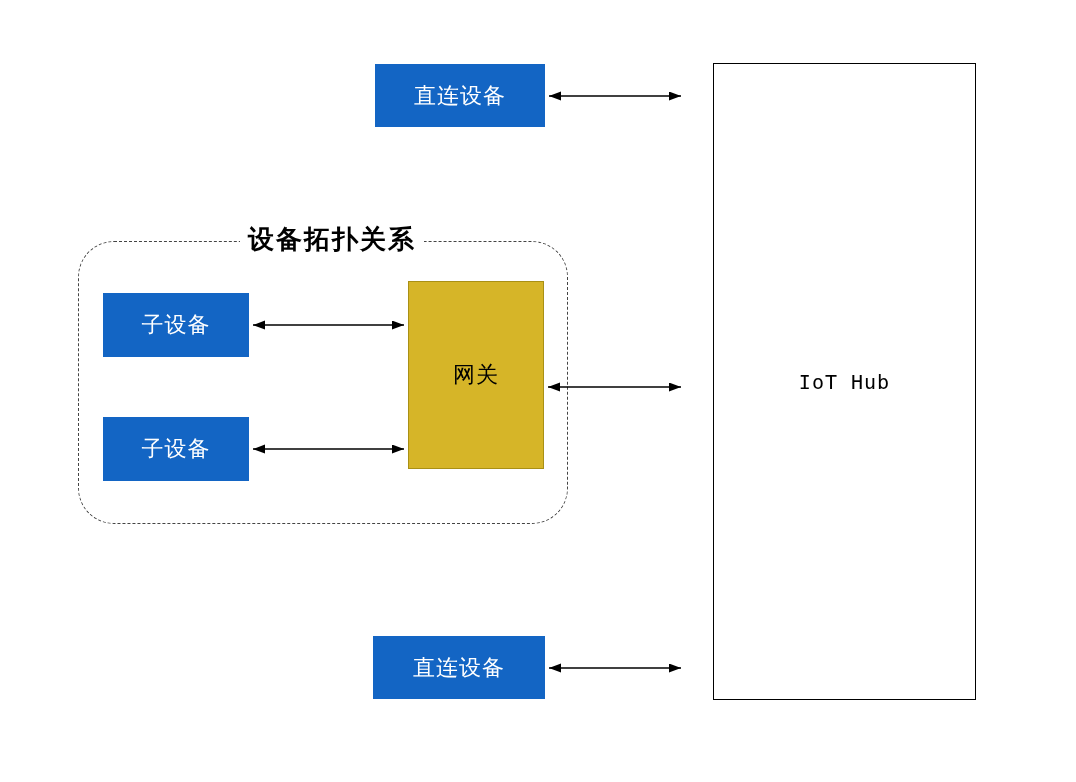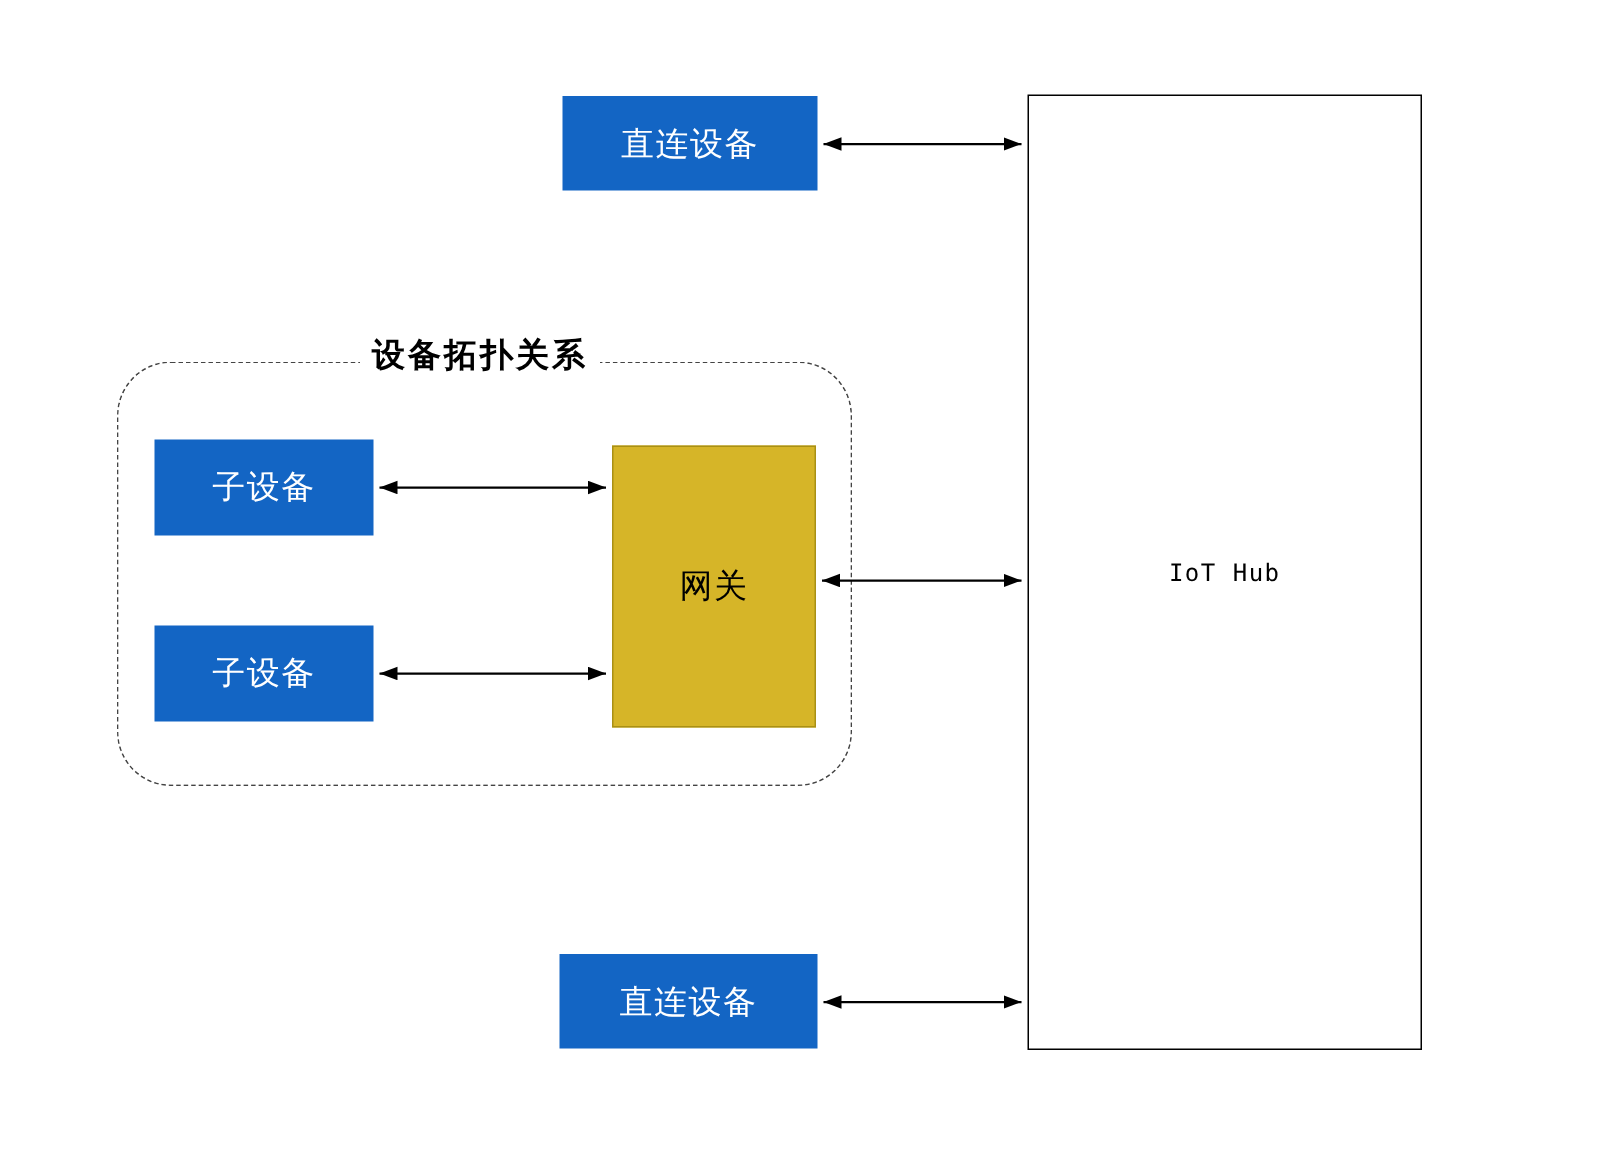--- a/index.html
+++ b/index.html
@@ -32,38 +32,39 @@
   .gateway-box {
     background: var(--gateway-yellow, #D6B528);
     border: 1px solid var(--gateway-border, #A99015);
     color: #000000;
   }
   .hub-box {
     background: #ffffff;
     border: 1.5px solid var(--line-black, #000000);
     color: #000000;
     font-family: "DejaVu Sans Mono", "Liberation Mono", monospace;
-    font-size: 16px;
+    font-size: 20px;
+    margin-left: 28px;
   }
   .topology-frame {
     position: absolute;
     left: 78px;
     top: 241px;
     width: 490px;
     height: 283px;
     box-sizing: border-box;
     border: 1.5px dashed #444444;
     border-radius: 36px;
     background: transparent;
   }
   .topology-title {
     position: absolute;
     left: 240px;
     top: 222px;
-    font-size: 22px;
+    font-size: 26px;
     font-weight: bold;
     color: #000000;
     background: #ffffff;
     padding: 0 8px;
     z-index: 2;
     letter-spacing: 2px;
   }
   #arrows {
     position: absolute;
     left: 0;
@@ -100,21 +101,21 @@
   <div class="topology-title">设备拓扑关系</div>
 
   <div class="node blue-box" style="left:103px; top:293px; width:146px; height:64px;">
     <span>子设备</span>
   </div>
 
   <div class="node blue-box" style="left:103px; top:417px; width:146px; height:64px;">
     <span>子设备</span>
   </div>
 
-  <div class="node gateway-box" style="left:408px; top:297px; width:136px; height:188px;">
+  <div class="node gateway-box" style="left:408px; top:281px; width:136px; height:188px;">
     <span>网关</span>
   </div>
 
   <svg id="arrows" viewBox="0 0 1076 782" xmlns="http://www.w3.org/2000/svg">
     <defs>
       <marker id="ah" markerWidth="9" markerHeight="7" refX="8" refY="3" orient="auto-start-reverse" markerUnits="strokeWidth">
         <path d="M0,0 L8,3 L0,6 z" fill="#000000"></path>
       </marker>
     </defs>
     <line x1="549" y1="96" x2="681" y2="96" marker-start="url(#ah)" marker-end="url(#ah)"></line>

